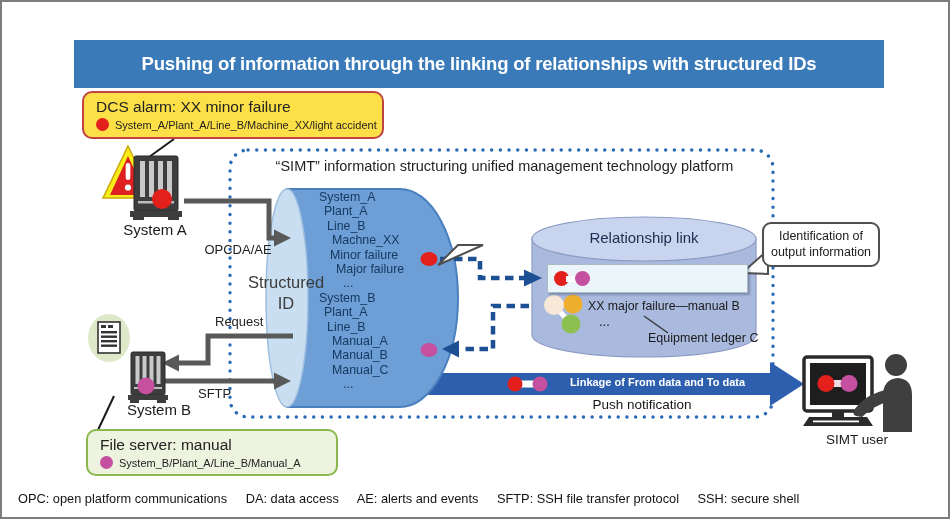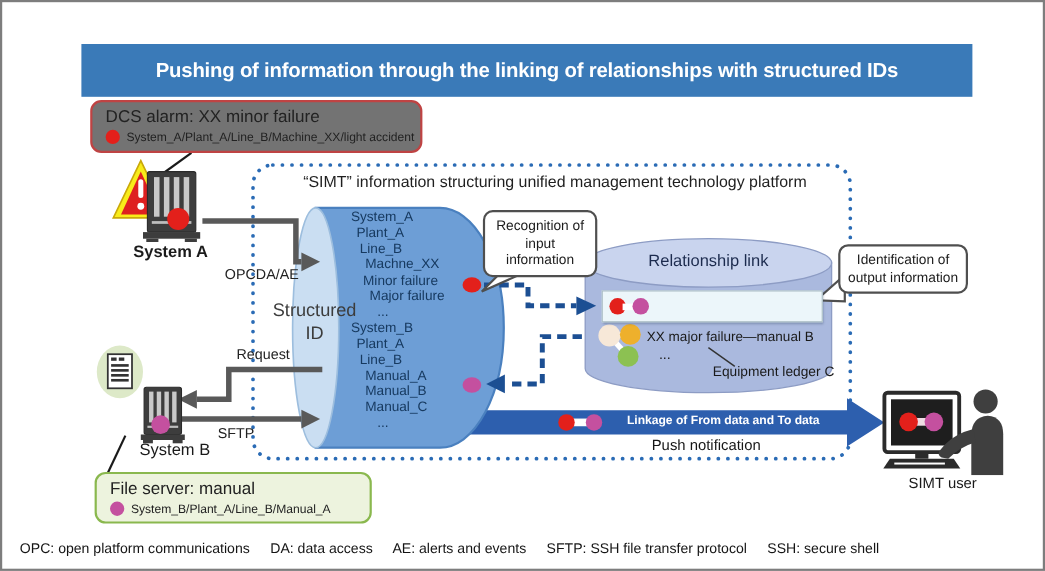--- a/index.html
+++ b/index.html
@@ -9,21 +9,21 @@
   .abs{position:absolute;}
   svg.layer{position:absolute;left:0;top:0;width:950px;height:519px;pointer-events:none;}
 
   
   #title-bar{left:72px;top:38px;width:810px;height:48px;background:#3a7ab8;
              color:#fff;font-weight:bold;font-size:18.5px;line-height:48px;
              text-align:center;white-space:nowrap;letter-spacing:-0.2px;}
 
   
   .callout{box-sizing:border-box;border-radius:10px;padding:5px 10px 5px 12px;}
-  #dcs-box{left:80px;top:89px;width:302px;height:48px;background:#737373;border:2.5px solid #bf4343;}
+  #dcs-box{left:80px;top:89px;width:302px;height:48px;background:#fde047;border:2.5px solid #bf4343;}
   #file-box{left:84px;top:427px;width:252px;height:47px;background:#edf3de;border:2.5px solid #8ab84e;}
   .callout .c-title{font-size:15.5px;color:#222;margin-bottom:2px;white-space:nowrap;}
   .c-row{display:flex;align-items:center;gap:6px;white-space:nowrap;}
   .c-row .path{font-size:11px;color:#222;}
   .dot{border-radius:50%;display:inline-block;flex:none;}
   .dot-red{background:#e3201b;}
   .dot-mag{background:#c4509f;}
 
   
   #platform-title{left:240px;top:156px;width:525px;text-align:center;font-size:14.5px;color:#1f1f1f;white-space:nowrap;}
@@ -52,21 +52,21 @@
   #rel-ellipsis{left:597px;top:312px;font-size:13px;color:#1a1a1a;}
   #rel-ledger{left:646px;top:329px;font-size:12.5px;color:#1a1a1a;white-space:nowrap;}
 
   
   #push-label{left:548px;top:374px;width:215px;text-align:center;font-weight:bold;
               font-size:11px;color:#ffffff;white-space:nowrap;}
   #push-sub{left:555px;top:395px;width:170px;text-align:center;font-size:13.5px;color:#161616;white-space:nowrap;}
 
   
   .sys-label{font-size:15px;color:#1a1a1a;text-align:center;}
-  #system-a-label{left:108px;top:219px;width:90px;font-weight:bold;}
+  #system-a-label{left:108px;top:219px;width:90px;}
   #system-b-label{left:112px;top:399px;width:90px;}
   #simt-label{left:800px;top:430px;width:110px;text-align:center;font-size:13.5px;color:#1a1a1a;}
 
   
   #file-circle{left:86px;top:312px;width:42px;height:48px;background:#dde9c8;border-radius:50%;}
 
   
   .conn-label{font-size:13px;color:#222;white-space:nowrap;}
   #lbl-opcdaae{left:200px;top:240px;width:72px;text-align:center;}
   #lbl-request{left:213px;top:312px;}
@@ -227,21 +227,20 @@
     <div class="ind">...</div>
     <div class="in0">System_B</div>
     <div class="in1">Plant_A</div>
     <div class="in2">Line_B</div>
     <div class="in3">Manual_A</div>
     <div class="in3">Manual_B</div>
     <div class="in3">Manual_C</div>
     <div class="ind">...</div>
   </div>
 
-  <div id="bubble-recognition" class="abs bubble">Recognition of input information</div>
   <div id="bubble-identification" class="abs bubble">Identification of output information</div>
 
   <div id="rel-title" class="abs">Relationship link</div>
   <div id="rel-row1" class="abs">
     <span class="dot dot-red" style="width:15px;height:15px;"></span>
     <span class="linkbar"></span>
     <span class="dot dot-mag" style="width:15px;height:15px;"></span>
   </div>
   <div id="rel-row2-text" class="abs">XX major failure—manual B</div>
   <div id="rel-ellipsis" class="abs">...</div>

